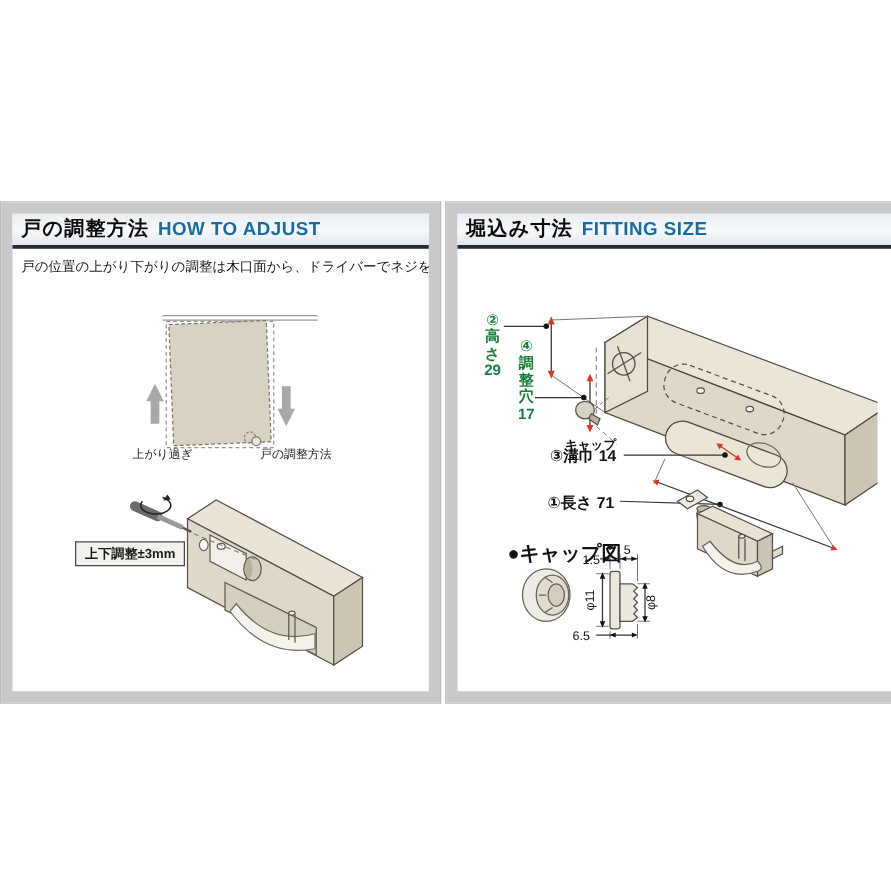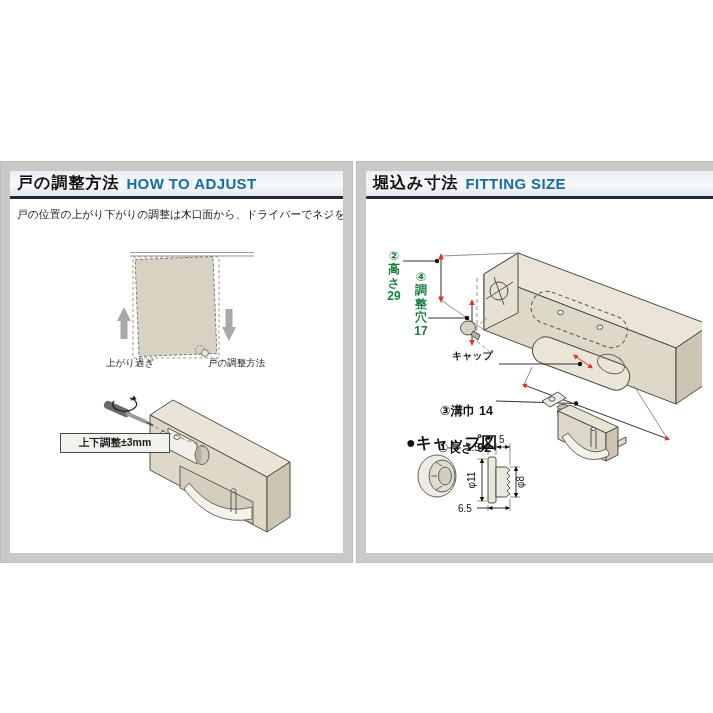--- a/index.html
+++ b/index.html
@@ -25,27 +25,27 @@
     position:absolute; right:4px; top:2px; background:#d9e6f3; color:#22304a;
     font-size:8px; line-height:1.35; padding:1px 4px; text-align:left; white-space:nowrap;
   }
   .panel-body { position:relative; width:100%; height:354px; overflow:hidden; }
   .body-text { margin:7px 7px 0; font-size:10.8px; line-height:1.5; color:#151515; }
   .body-text p { margin:0; white-space:nowrap; }
   .diag-label { position:absolute; font-size:9.5px; color:#222; white-space:nowrap; }
   .adjust-box {
     position:absolute; left:50px; top:234px; border:1.5px solid #4a4a44;
     background:#f2f1ed; color:#1a1a1a; font-size:10.5px; font-weight:600;
-    padding:2px 18px; white-space:nowrap;
+    padding:2px 7px; white-space:nowrap;
   }
   .vlabel {
     position:absolute; width:18px; font-size:12px; line-height:1.12; font-weight:600;
     text-align:center; word-break:break-all; color:#15803d;
   }
-  .hlabel { position:absolute; font-size:12.5px; font-weight:600; color:#111; white-space:nowrap;margin-top:46px; }
+  .hlabel { position:absolute; font-size:12.5px; font-weight:600; color:#111; white-space:nowrap; }
   .cap-small-label { position:absolute; font-size:10px; font-weight:600; color:#111; white-space:nowrap; }
   .capfig-label { position:absolute; font-size:16px; font-weight:600; color:#111; white-space:nowrap; }
   svg { position:absolute; }
   svg text { font-family:"Liberation Sans","DejaVu Sans",sans-serif; font-size:10px; fill:#111; }
   .thin  { stroke:#55514a; stroke-width:1; fill:none; }
   .ext   { stroke:#7a766c; stroke-width:0.8; fill:none; }
   .red-f { fill:#df3526; }
 </style>
 </head>
 <body>
@@ -237,16 +237,16 @@
         <polygon points="122,337 126.5,335 126.5,339" fill="#111"></polygon>
         <polygon points="144,337 139.5,335 139.5,339" fill="#111"></polygon>
         <text x="92" y="341">6.5</text>
       </g>
     </svg>
 
     <div class="vlabel" style="left:19px; top:51px;">②高さ29</div>
     <div class="vlabel" style="left:46px; top:72px;">④調整穴17</div>
     <div class="cap-small-label" style="left:86px; top:102px;margin-top:48px;">キャップ</div>
     <div class="hlabel" style="left:74px; top:158px;">③溝巾 14</div>
-    <div class="hlabel" style="left:72px; top:195px;">①長さ 92</div>
+    <div class="hlabel" style="left:72px; top:195px;">①長さ 71</div>
     <div class="capfig-label" style="left:40px; top:234px;">●キャップ図</div>
   </div>
 </div>
 
 </body></html>

